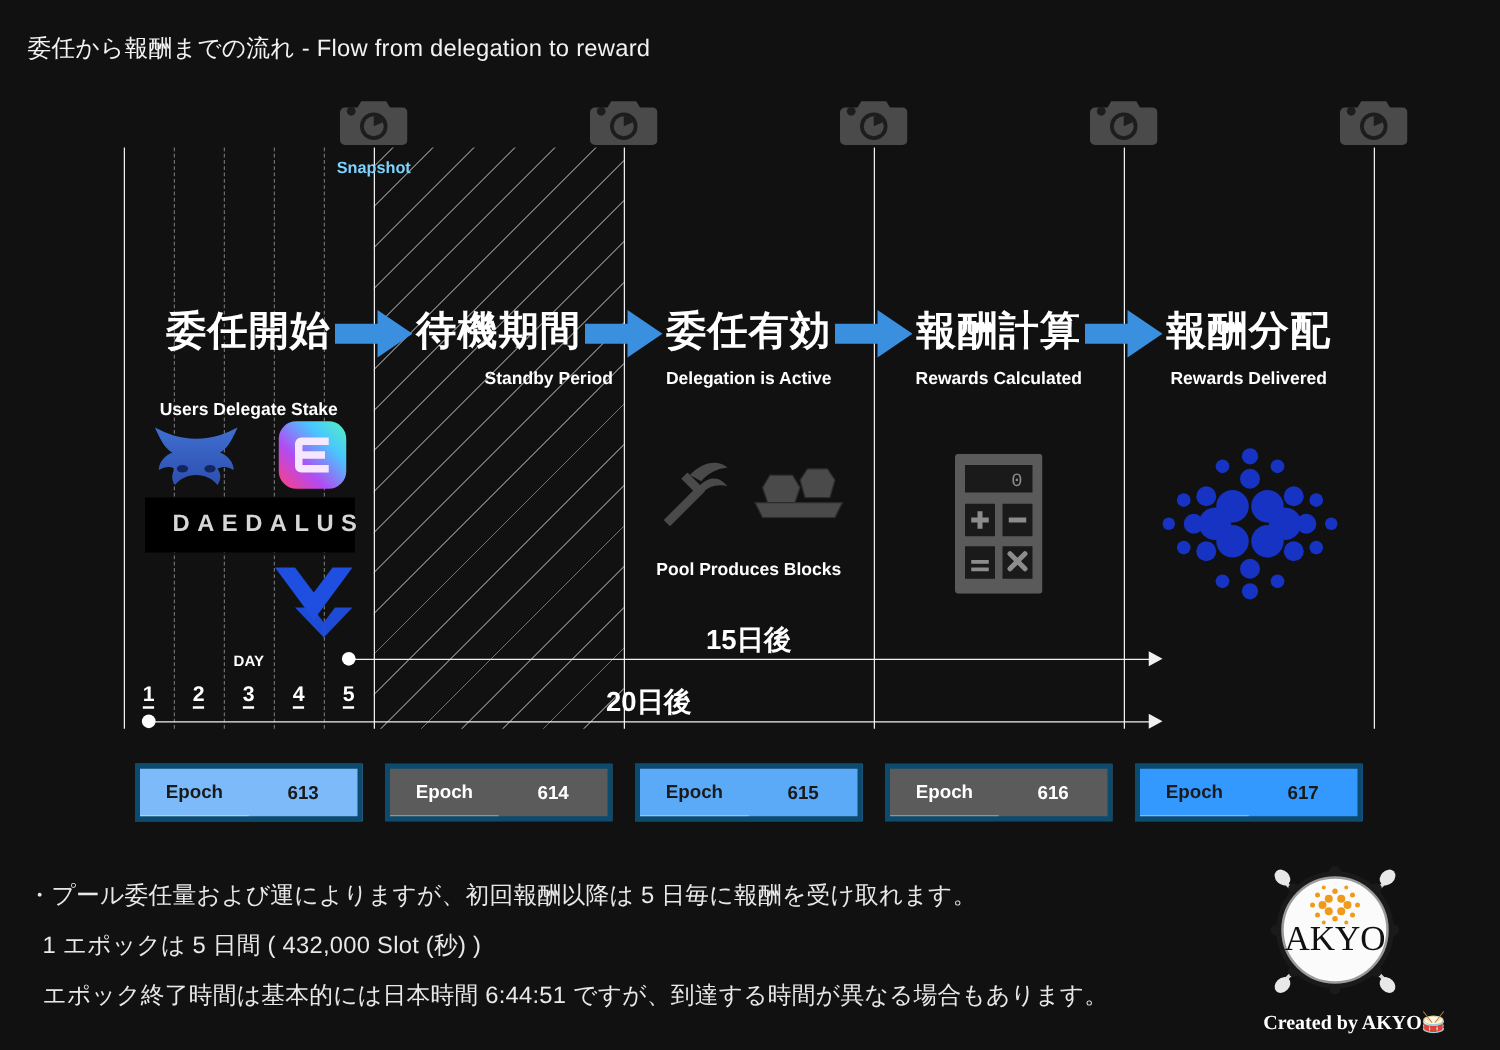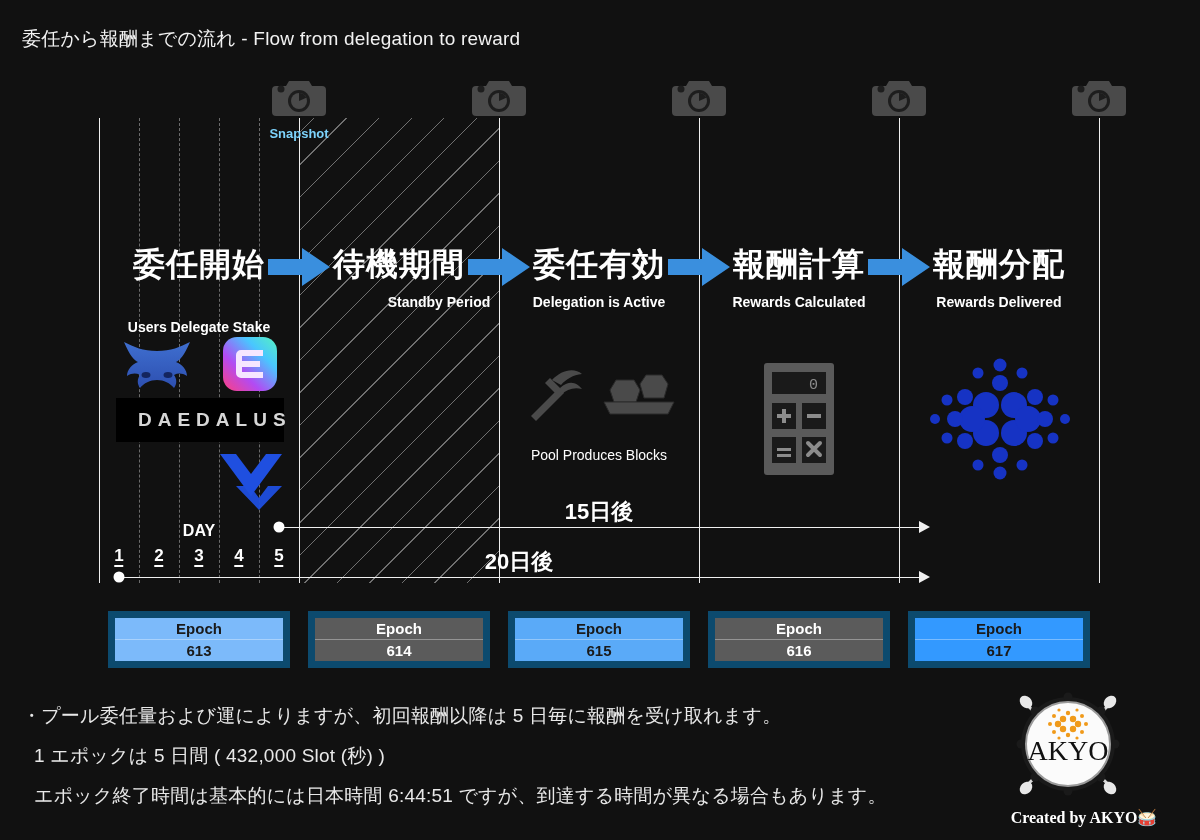--- a/index.html
+++ b/index.html
@@ -72,21 +72,21 @@
     position: absolute; background: #000000;
     display: flex; align-items: center; gap: 10px; padding: 0 12px;
   }
   .daedalus-word {
     font-size: 19px; font-weight: 700; letter-spacing: 6px; color: #d6d6d6;
     font-family: "Liberation Sans", sans-serif;
   }
 
   .pool-label {
     position: absolute; transform: translateX(-50%);
-    font-size: 14px; font-weight: 400; color: #ffffff; white-space: nowrap;
+    font-size: 14px; font-weight: 700; color: #ffffff; white-space: nowrap;
   }
 
   
   .measure-line { position: absolute; height: 1px; background: #f0f0f0; }
   .measure-dot {
     position: absolute; width: 11px; height: 11px; border-radius: 50%;
     background: #ffffff; transform: translate(-50%,-50%);
   }
   .measure-head {
     position: absolute; width: 0; height: 0;
@@ -94,32 +94,32 @@
     border-left: 11px solid #f0f0f0; transform: translateY(-50%);
   }
   .measure-label {
     position: absolute; transform: translateX(-50%);
     font-size: 22px; font-weight: 700; color: #ffffff; white-space: nowrap;
   }
 
   
   .day-word {
     position: absolute; transform: translateX(-50%);
-    font-size: 16px; font-weight: 700; color: #ffffff;
+    font-size: 12px; font-weight: 700; color: #ffffff;
   }
   .day-num {
     position: absolute; transform: translateX(-50%);
     font-size: 17px; font-weight: 700; color: #ffffff;
     border-bottom: 2px solid #ffffff; padding-bottom: 1px; line-height: 1;
   }
 
   
   .epoch {
-    position: absolute; height: 57px; border: 7px solid #0c4a6e;
-    display: flex; flex-direction: column;
+    position: absolute; height: 46px; border: 4px solid #0c4a6e;
+    display: flex; flex-direction: row;
   }
   .epoch .e-top, .epoch .e-bot {
     flex: 1; display: flex; align-items: center; justify-content: center;
     font-size: 15px; font-weight: 700; line-height: 1;
   }
   .epoch .e-top { border-bottom: 1px solid rgba(255,255,255,.35); }
 
   
   .note {
     position: absolute; color: #e8e8e8; font-size: 19px; white-space: nowrap;

